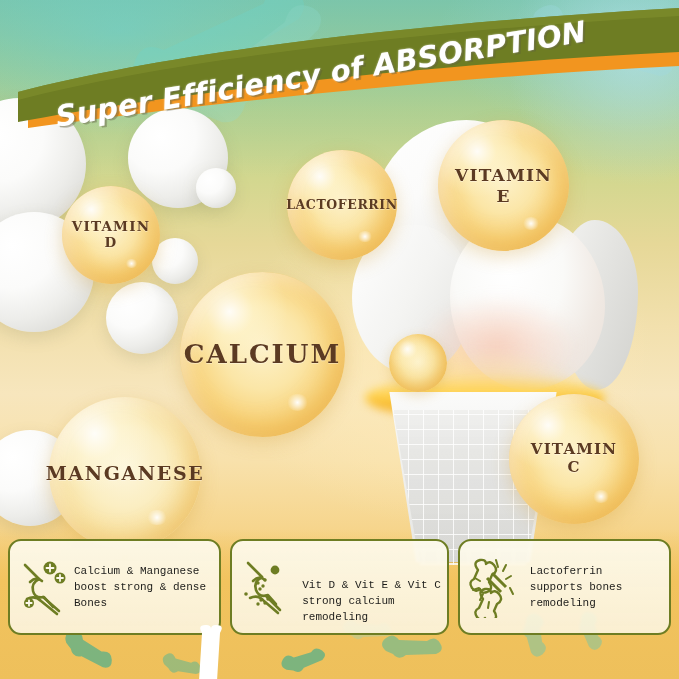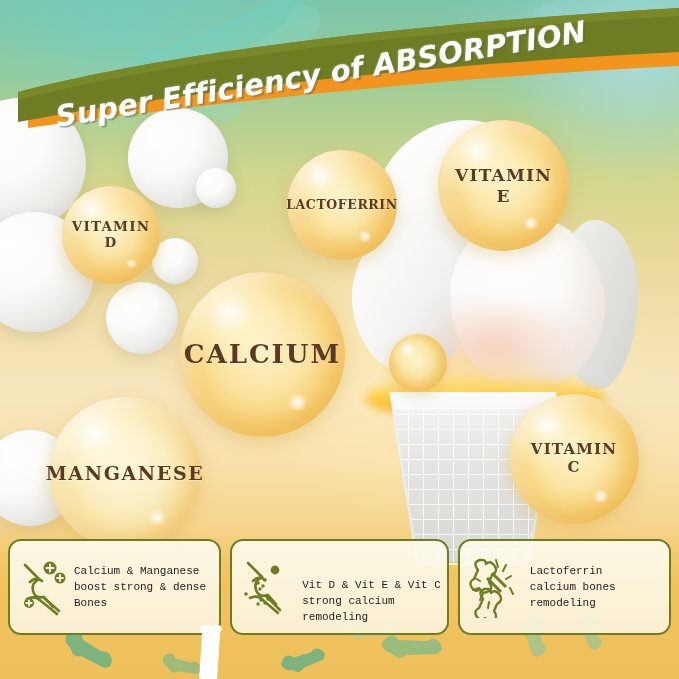--- a/index.html
+++ b/index.html
@@ -426,20 +426,20 @@
             <path d="M12 44 L15 38"></path>
               <path d="M5 34 L11 32"></path>
               <path d="M20 52 L21 46"></path>
             <path d="M42 32 L45 38"></path>
               <path d="M7 22 L12 25"></path>
           </g>
         </svg>
       </div>
       <div class="lines">
         <span>Lactoferrin</span>
-        <span>calcium bones</span>
+        <span>supports bones</span>
         <span>remodeling</span>
       </div>
     </div>
 
   </div>
 
 </div>
 
 </body></html>

